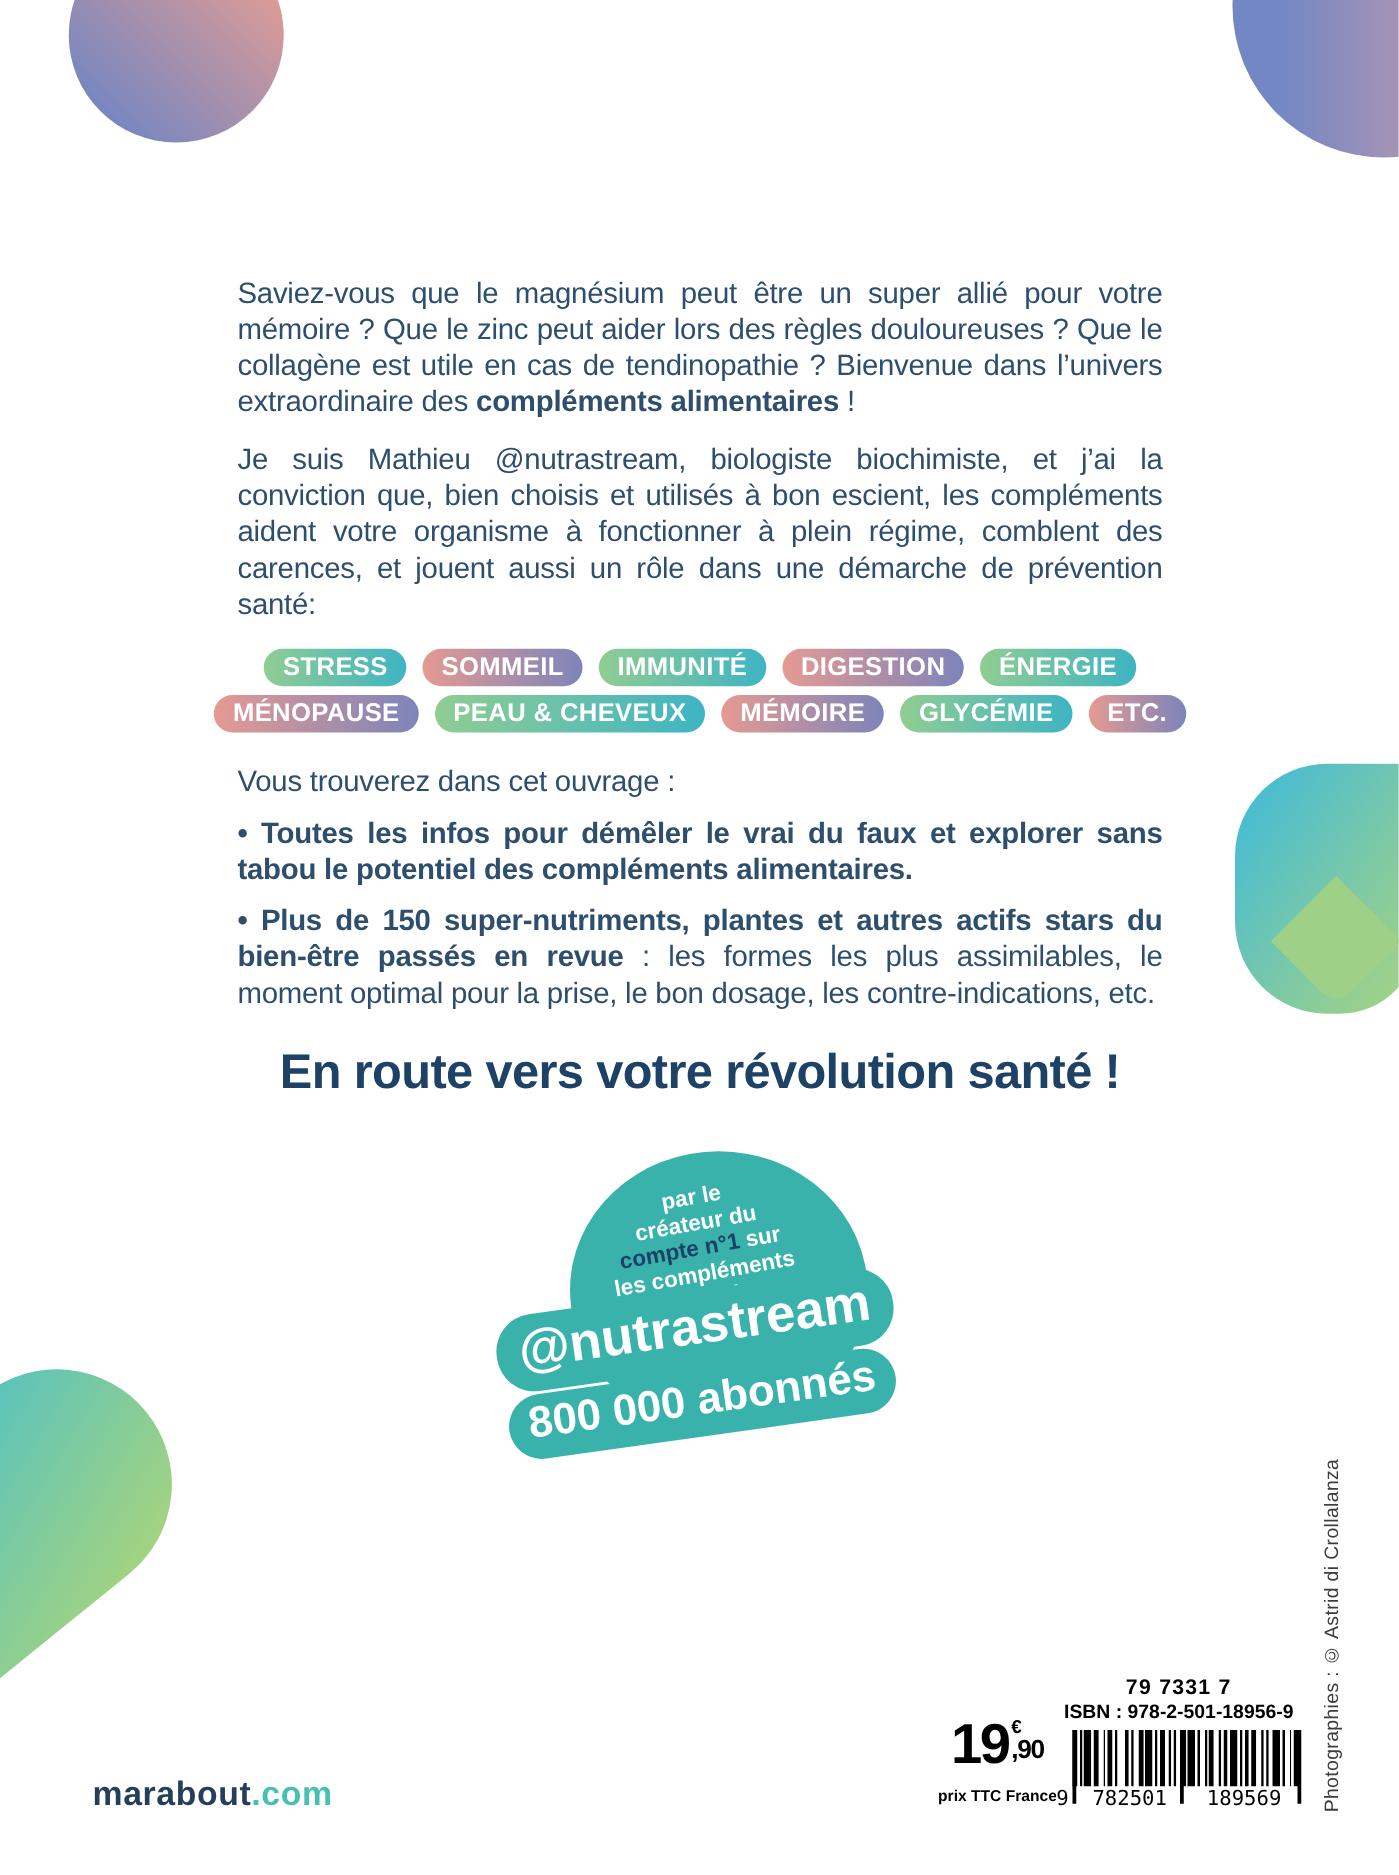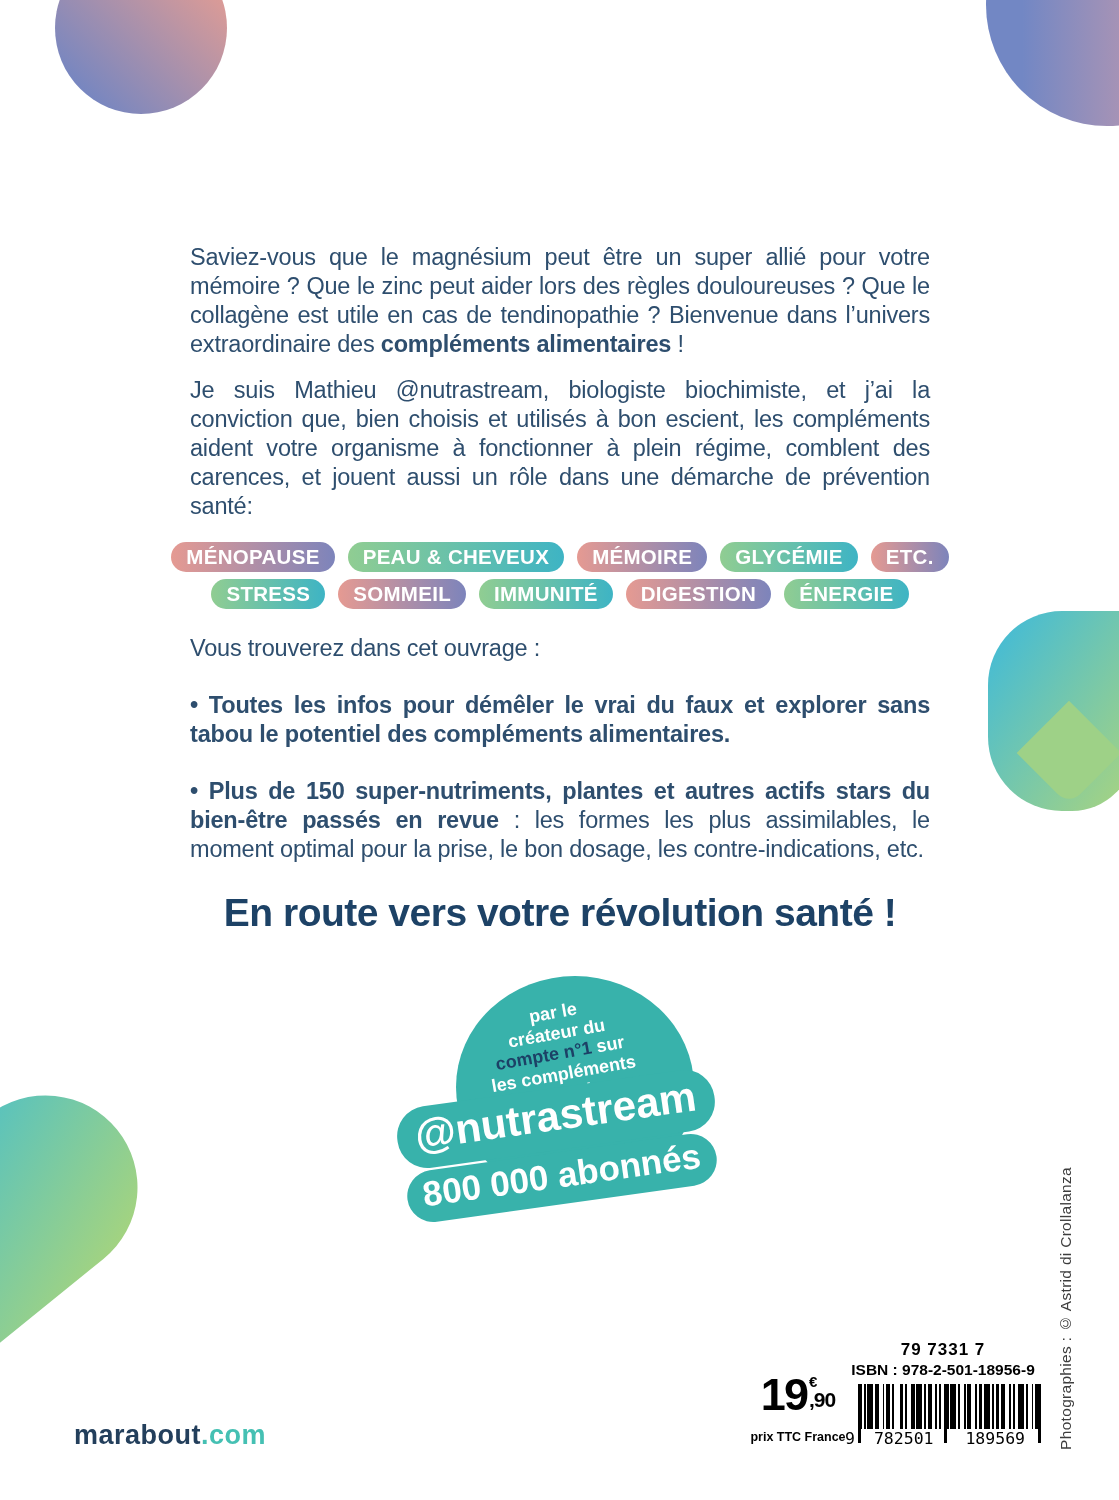--- a/index.html
+++ b/index.html
@@ -18,32 +18,32 @@
   .blob-bl{left:-178px;top:1142px;width:332px;height:184px;border-radius:95px;
            transform:rotate(-39deg);
            background:linear-gradient(160deg,#4abfca 15%,#a7d47d 95%);}
   
   .content{position:absolute;left:190px;top:220px;width:740px;}
   h1{margin:0;text-align:center;font-size:35px;line-height:42px;font-weight:bold;letter-spacing:-0.5px;}
   h1 .grad{display:block;-webkit-background-clip:text;background-clip:text;color:transparent;}
   .grad1{background-image:linear-gradient(90deg,#8cc794 0%,#55b4c2 70%,#38adc9 100%);}
   .grad2{background-image:linear-gradient(90deg,#9bcc9b 0%,#56b8b9 55%,#27a6cd 100%);}
   p{margin:0;color:#2e4e6e;font-size:23.5px;line-height:29px;text-align:justify;letter-spacing:-0.2px;}
-  p.intro{margin-top:23px;}
+  p.intro{}
   p.author{margin-top:17px;}
   p b{font-weight:bold;}
   
   .tags{margin-top:21px;display:flex;flex-direction:column;gap:7px;align-items:center;}
   .tag-row{display:flex;gap:13px;justify-content:center;}
   .pill{display:inline-block;color:#fff;font-weight:bold;font-size:20.5px;line-height:30px;
         padding:0 15px;border-radius:16px;letter-spacing:0.3px;white-space:nowrap;}
   .pill.cool{background:linear-gradient(90deg,#90cd92,#3eb4c4);}
   .pill.warm{background:linear-gradient(90deg,#e59a92,#7d84bb);}
   .ouvrage{margin-top:25px;}
-  .bullet{margin-top:28px;}
+  .bullet{margin-top:12px;}
   .closing{margin-top:18px;}
   .headline{margin:26px 0 0;text-align:center;font-size:39px;line-height:46px;font-weight:bold;
             color:#1d4266;letter-spacing:-0.5px;}
   
   .badge{position:relative;width:340px;height:252px;margin:40px auto 0;}
   .badge-circle{position:absolute;left:66px;top:0;width:238px;height:222px;border-radius:50%;background:#38b2ab;}
   .badge-circle-text{position:absolute;left:0;top:26px;width:100%;transform:rotate(-10deg);
         text-align:center;color:#fff;font-weight:bold;font-size:18px;line-height:20.5px;}
   .badge-circle-text .accent{color:#1c4166;}
   .badge-handle{position:absolute;left:6px;top:112px;transform:rotate(-8deg);background:#38b2ab;
@@ -87,33 +87,33 @@
   <div class="blob blob-rm-tip"></div>
   <div class="blob blob-bl"></div>
 
   <div class="content">
 
     <p class="intro"><span>Saviez-vous que le magnésium peut être un super allié pour votre mémoire ? Que le zinc peut aider lors des règles douloureuses ? Que le collagène est utile en cas de tendinopathie ? Bienvenue dans l’univers extraordinaire des </span><b>compléments alimentaires</b><span> !</span></p>
 
     <p class="author">Je suis Mathieu @nutrastream, biologiste biochimiste, et j’ai la conviction que, bien choisis et utilisés à bon escient, les compléments aident votre organisme à fonctionner à plein régime, comblent des carences, et jouent aussi un rôle dans une démarche de prévention santé:</p>
 
     <div class="tags">
+      <div class="tag-row" id="tag-row-1">
+          <span class="pill cool">STRESS</span>
+          <span class="pill warm">SOMMEIL</span>
+          <span class="pill cool">IMMUNITÉ</span>
+          <span class="pill warm">DIGESTION</span>
+          <span class="pill cool">ÉNERGIE</span>
+        </div>
       <div class="tag-row" id="tag-row-2">
           <span class="pill warm">MÉNOPAUSE</span>
           <span class="pill cool">PEAU &amp; CHEVEUX</span>
           <span class="pill warm">MÉMOIRE</span>
           <span class="pill cool">GLYCÉMIE</span>
           <span class="pill warm">ETC.</span>
-        </div>
-      <div class="tag-row" id="tag-row-1">
-          <span class="pill cool">STRESS</span>
-          <span class="pill warm">SOMMEIL</span>
-          <span class="pill cool">IMMUNITÉ</span>
-          <span class="pill warm">DIGESTION</span>
-          <span class="pill cool">ÉNERGIE</span>
         </div>
     </div>
 
     <p class="ouvrage">Vous trouverez dans cet ouvrage :</p>
 
     <p class="bullet"><b>• Toutes les infos pour démêler le vrai du faux et explorer sans tabou le potentiel des compléments alimentaires.</b><span></span></p>
 
     <p class="bullet"><b>• Plus de 150 super-nutriments, plantes et autres actifs stars du bien-être passés en revue</b><span> : les formes les plus assimilables, le moment optimal pour la prise, le bon dosage, les contre-indications, etc.</span></p>
 
 

